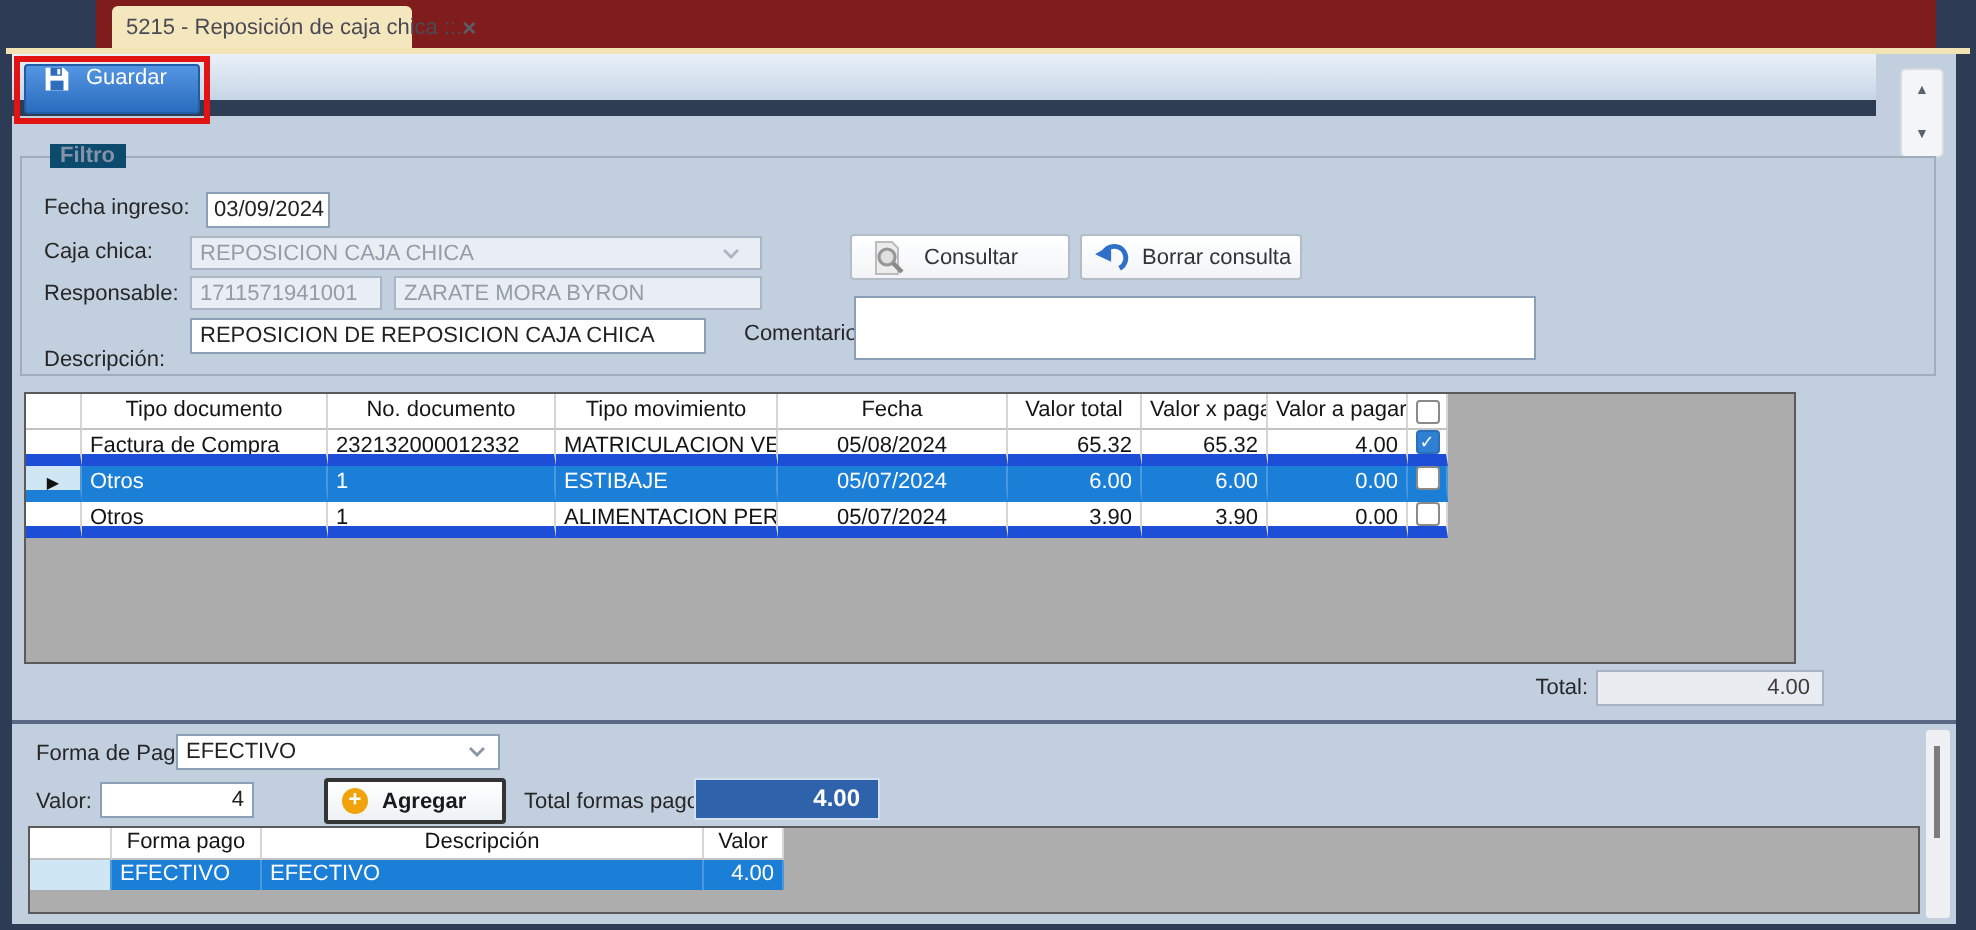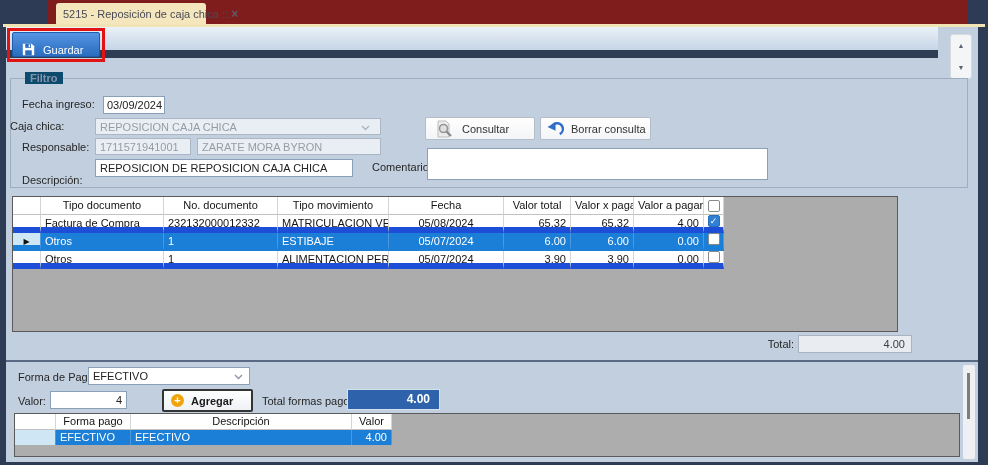--- a/index.html
+++ b/index.html
@@ -18,21 +18,21 @@
   .tabbar-chevron { position:absolute; left:966px; top:7px; width:14px; font-size:8px; color:#97a2b5; text-align:center; }
 
   
   .content { position:absolute; left:6px; top:27px; width:972px; height:435px; background:#c2cfdf; overflow:hidden; font-size:11px; color:#222; }
 
   
   .toolbar { position:absolute; left:0; top:0; width:972px; height:31px;
              background:linear-gradient(#eaf1f8, #c6d5e6); border-bottom:8px solid #2e3c54; }
   .btn-save { position:absolute; left:6px; top:5px; width:88px; height:25px;
               background:linear-gradient(#5496e2,#2a6cbe); border:1px solid #1f5caa; border-radius:2px;
-              color:#fff; font-size:11px; display:flex; align-items:flex-end; gap:8px; padding-left:9px; cursor:pointer; }
+              color:#fff; font-size:11px; display:flex; align-items:flex-start; gap:8px; padding-left:9px; cursor:pointer; }
   .red-annotation { position:absolute; left:1px; top:1px; width:98px; height:34px; border:3px solid #e21313; z-index:6; pointer-events:none; }
   .spin-backdrop { position:absolute; left:932px; top:0; width:40px; height:58px; background:#c2cfdf; }
   .spinner { position:absolute; left:944px; top:7px; width:22px; height:45px; background:#f4f5f7;
              border:1px solid #d6dbe2; border-radius:3px; display:flex; flex-direction:column; }
   .spin-btn { flex:1; display:flex; align-items:center; justify-content:center; font-size:7px; color:#5a6270; cursor:pointer; }
 
   
   .groupbox { position:absolute; left:4px; top:51px; width:958px; height:110px; border:1px solid #9fadbe; }
   .legend { position:absolute; left:14px; top:-7px; background:#0c4a6e; padding:0 5px; font-size:11px; font-weight:bold; color:#8493a8; }
 
@@ -145,21 +145,21 @@
         <svg width="10" height="10" viewBox="0 0 12 12">
           <rect x="0.5" y="1.5" width="11" height="10" fill="#ffffff" stroke="#6f7f95"></rect>
           <rect x="0.5" y="1.5" width="11" height="3" fill="#6f7f95"></rect>
           <line x1="3" y1="6.5" x2="9" y2="6.5" stroke="#9fb0c4" stroke-width="1"></line>
           <line x1="3" y1="9" x2="9" y2="9" stroke="#9fb0c4" stroke-width="1"></line>
         </svg>
         <span class="tri-down"></span>
       </span>
     </div>
 
-    <span class="flabel" style="left:4px; top:93px;">Caja chica:</span>
+    <span class="flabel" style="left:16px; top:93px;">Caja chica:</span>
     <div class="field disabled" style="left:89px; top:91px; width:286px; height:17px;">
       <span>REPOSICION CAJA CHICA</span>
       <span class="combo-chev">
         <svg width="9" height="6" viewBox="0 0 9 6">
             <polyline points="1,1 4.5,4.5 8,1" stroke="#aab4c2" fill="none" stroke-width="1.4"></polyline>
           </svg>
       </span>
     </div>
 
     <span class="flabel" style="left:16px; top:114px;">Responsable:</span>

